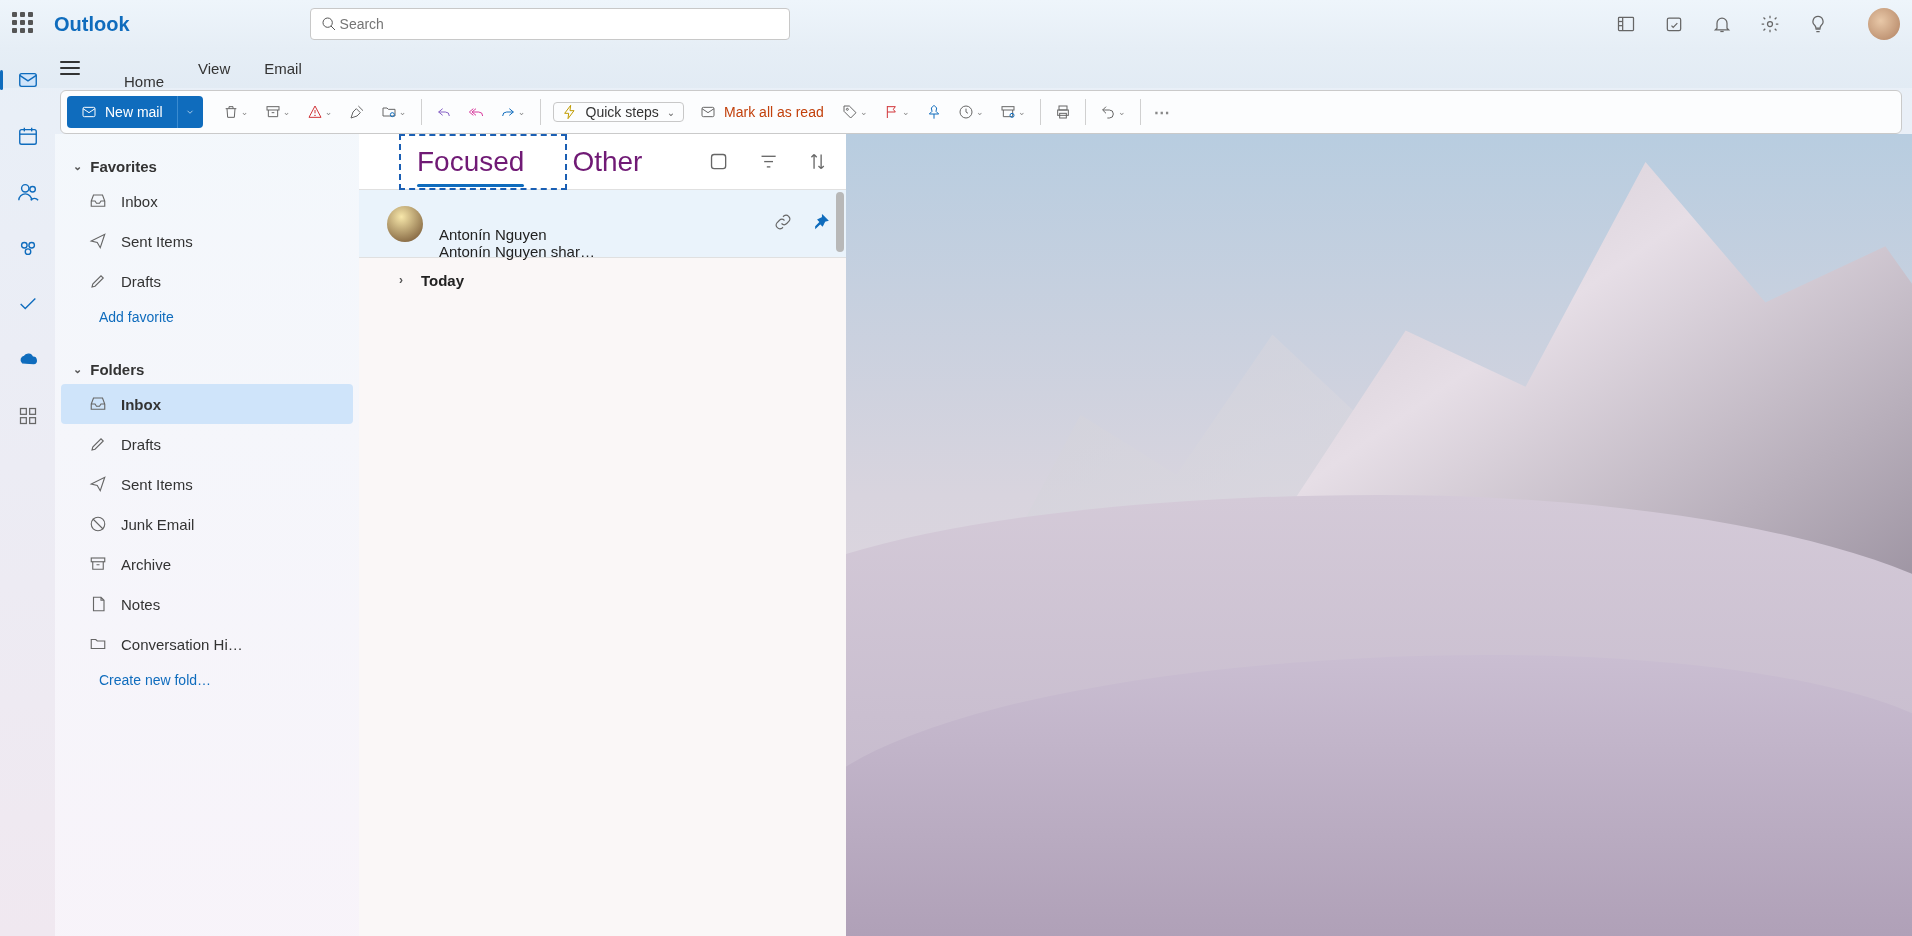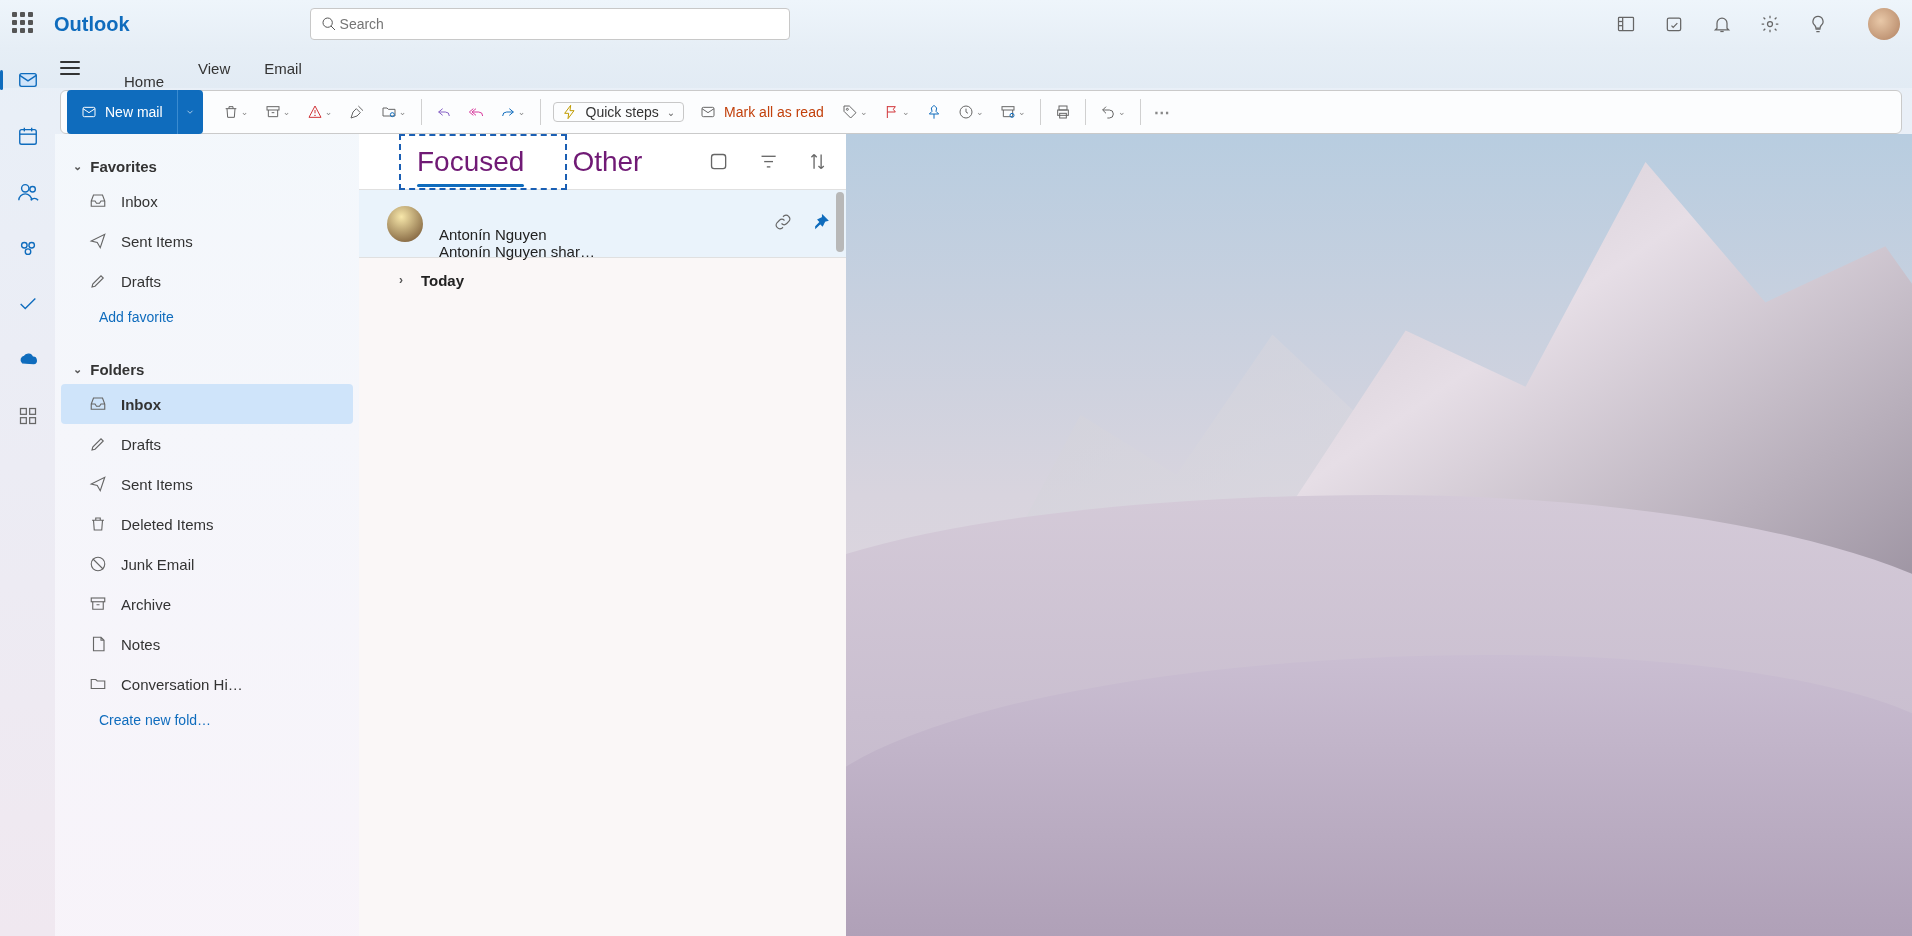--- a/index.html
+++ b/index.html
@@ -15,21 +15,21 @@
 .topbar-icons { display:flex; align-items:center; gap:28px; }
 .topbar-icons .tb-icon { width:20px; height:20px; cursor:pointer; display:flex; align-items:center; justify-content:center; }
 .avatar { width:32px; height:32px; border-radius:50%; background: radial-gradient(circle at 40% 40%, #e8c8a8, #b08060); margin-left:12px; cursor:pointer; }
 .tabbar { height:40px; display:flex; align-items:center; padding-left:60px; gap:34px; background:linear-gradient(180deg,#e6eef6,#e2ebf4); }
 .hamburger { width:20px; height:14px; display:flex; flex-direction:column; justify-content:space-between; cursor:pointer; margin-right:10px;}
 .hamburger span { height:2px; background:#333; border-radius:1px; }
 .tab { font-size:15px; color:#333; cursor:pointer; padding:6px 0; position:relative; }
 .tab.active { font-weight:400;margin-top:26px; }
 .tab.active::after { content:""; position:absolute; left:0; bottom:-6px; width:100%; height:3px; background:#0f6cbd; border-radius:2px; }
 .toolbar { margin:2px 10px 0 60px; height:44px; border:1px solid #cacaca; border-radius:6px; background:#fcfdfe; display:flex; align-items:center; padding:0 6px; position:relative; }
-.newmail { display:flex; height:44px; }
+.newmail { display:flex; height:32px; }
 .newmail-main { background:#0f6cbd; color:#fff; border:none; border-radius:4px 0 0 4px; padding:0 14px; display:flex; align-items:center; gap:8px; font-size:14px; cursor:pointer; }
 .newmail-drop { background:#0f6cbd; color:#fff; border:none; border-left:1px solid #3a8bd0; border-radius:0 4px 4px 0; width:26px; cursor:pointer; display:flex; align-items:center; justify-content:center; }
 .tbtn { width:32px; height:32px; display:flex; align-items:center; justify-content:center; cursor:pointer; color:#888; border-radius:4px; }
 .tbtn.withdrop { width:42px; justify-content:center; gap:2px; }
 .tbtn.withdrop .chev { font-size:9px; color:#888; }
 .vdiv { width:1px; height:26px; background:#d0d0d0; margin:0 6px; }
 .qs { height:20px; border:1px solid #c8c8c8; border-radius:4px; display:flex; align-items:center; padding:0 8px; gap:8px; cursor:pointer; margin:0 6px; }
 .qs svg { width:16px; height:16px; }
 .qs-label { font-size:14px; color:#333; }
 .markall { display:flex; align-items:center; gap:8px; padding:0 10px; height:32px; cursor:pointer; color:#c2410c; font-size:14px; border-radius:4px; }
@@ -388,28 +388,20 @@
       <span class="ficon">
           <svg viewBox="0 0 24 24">
             <path d="M3 12l18-9l-6 18l-4-7z"></path>
           </svg>
         </span>
       <span>Sent Items</span>
     </div>
     <div class="folder-item">
       <span class="ficon">
           <svg viewBox="0 0 24 24">
-            <path d="M4 7h16M9 7V4h6v3M6 7l1 13h10l1-13"></path>
-          </svg>
-        </span>
-      <span>Deleted Items</span>
-    </div>
-    <div class="folder-item">
-      <span class="ficon">
-          <svg viewBox="0 0 24 24">
             <circle cx="12" cy="12" r="9"></circle>
             <line x1="5" y1="5" x2="19" y2="19"></line>
           </svg>
         </span>
       <span>Junk Email</span>
     </div>
     <div class="folder-item">
       <span class="ficon">
           <svg viewBox="0 0 24 24">
             <rect x="3" y="4" width="18" height="5"></rect>

